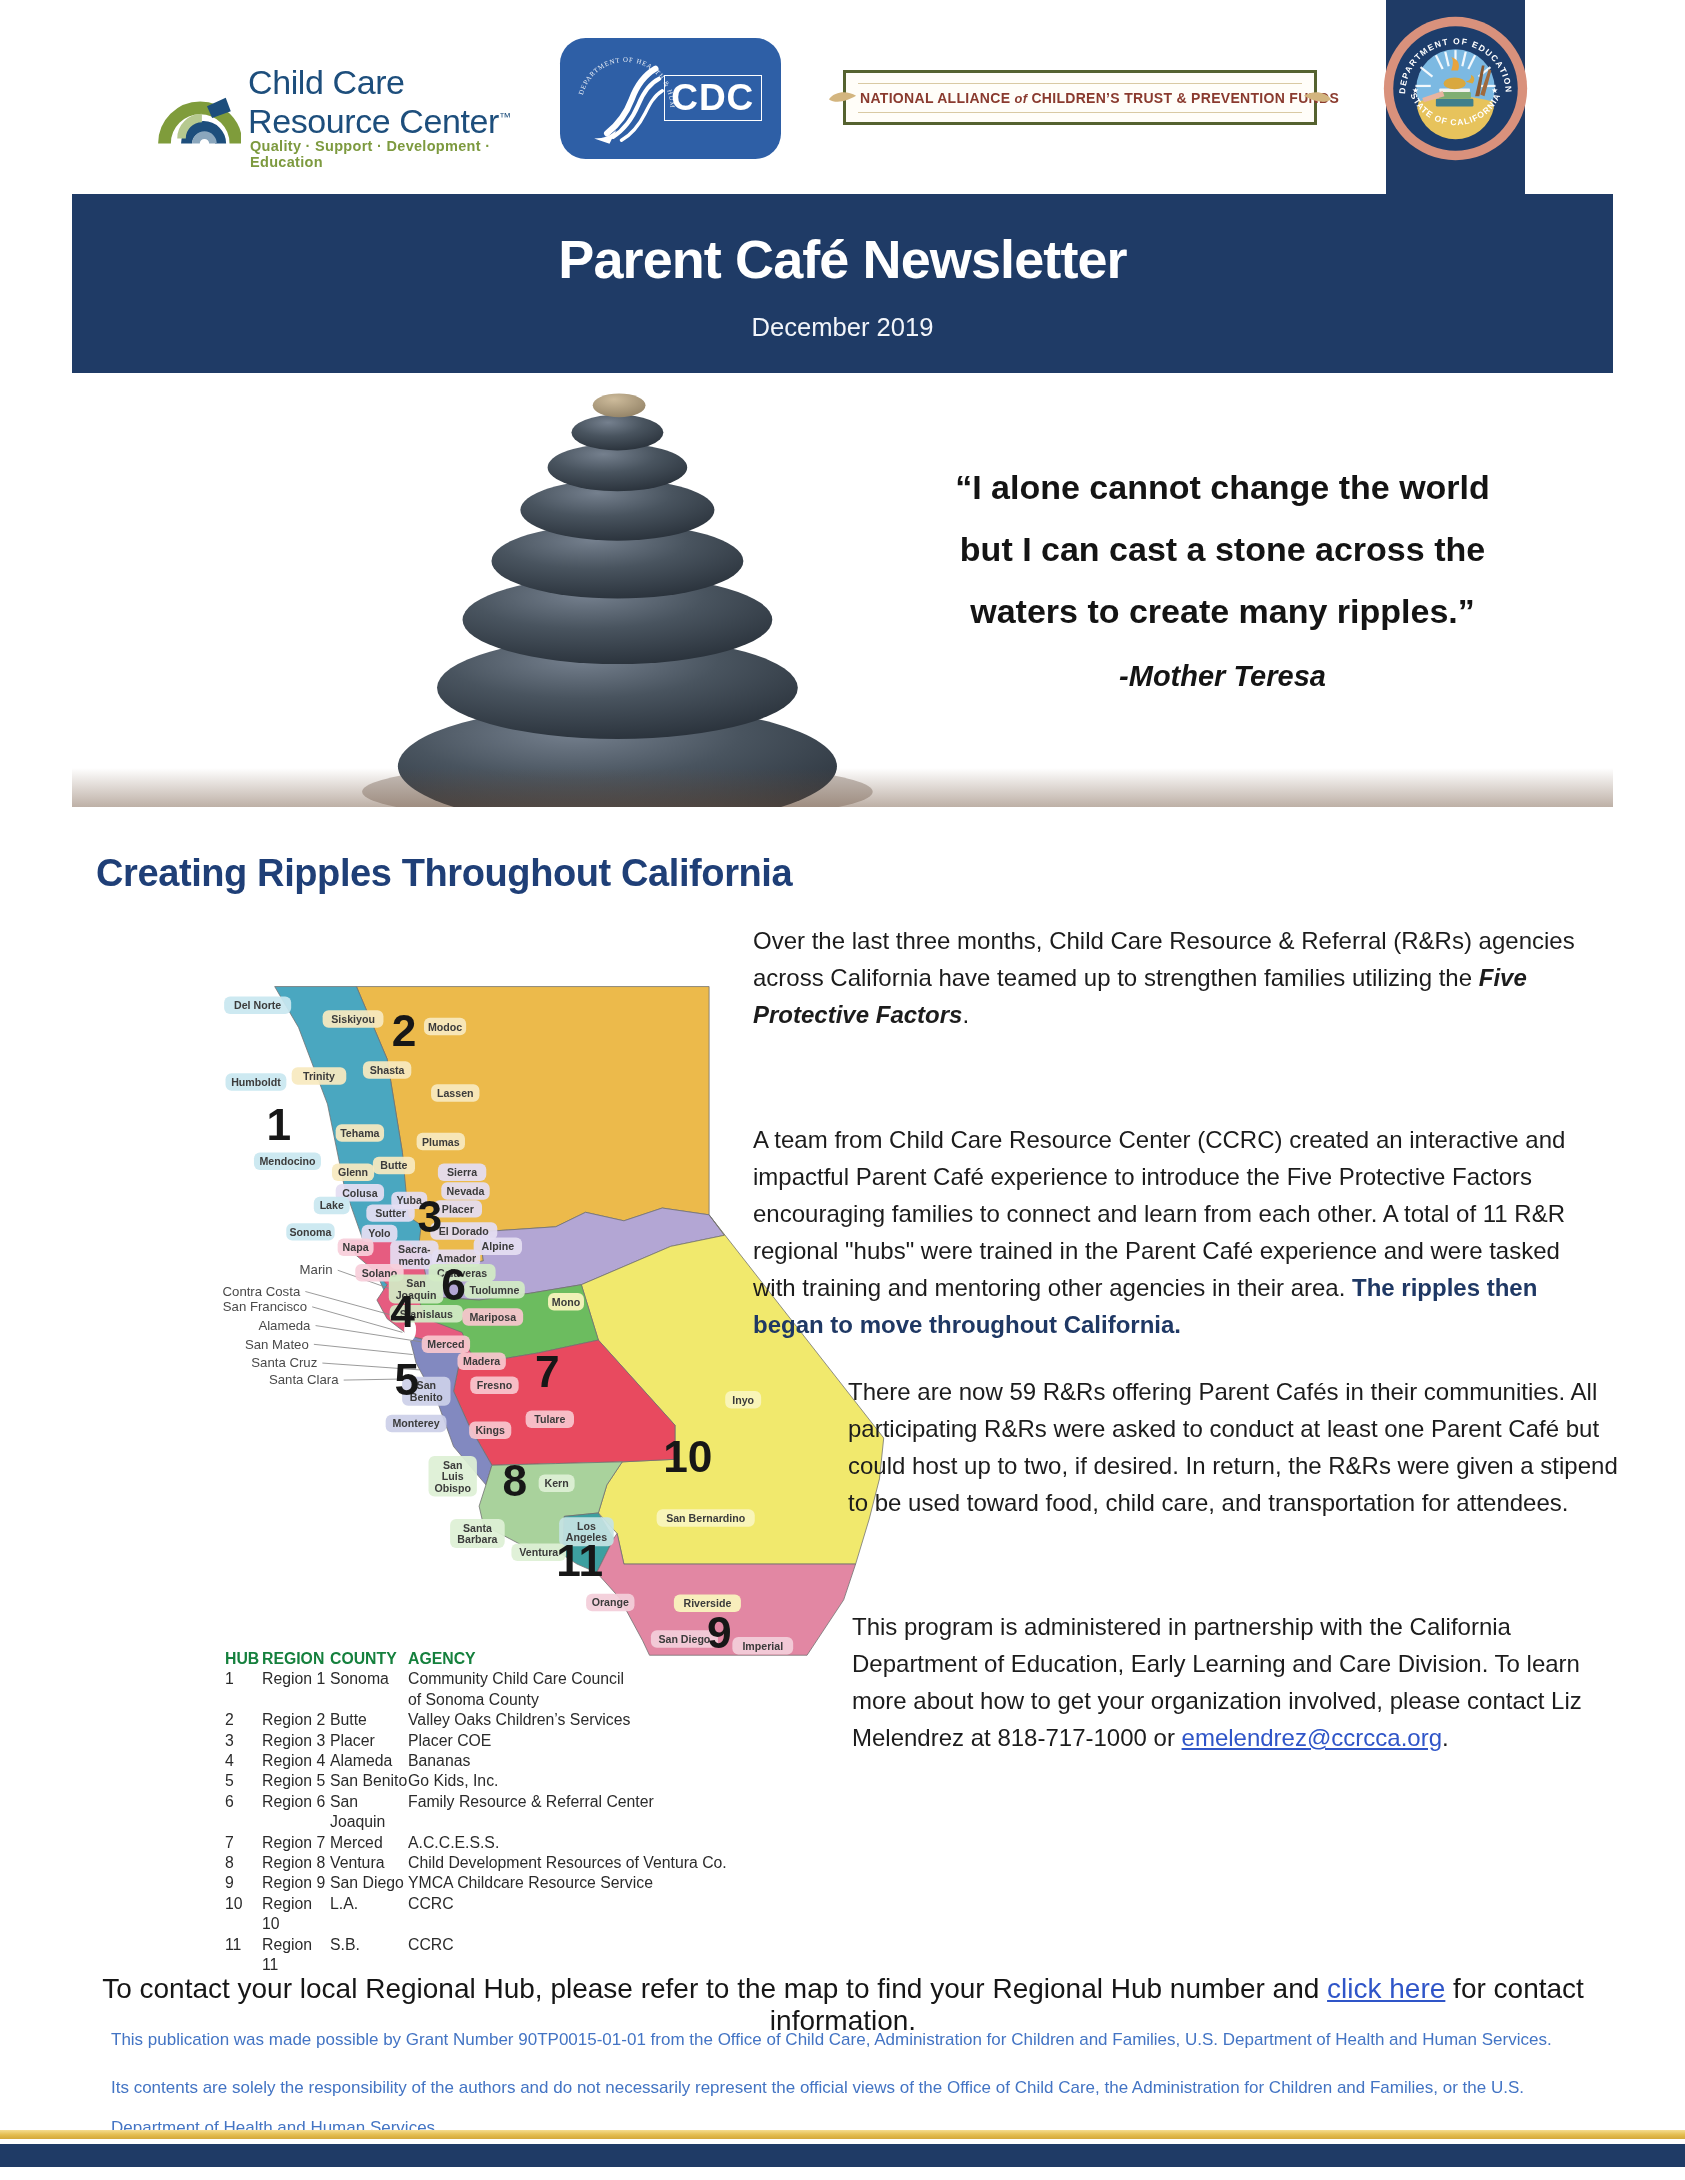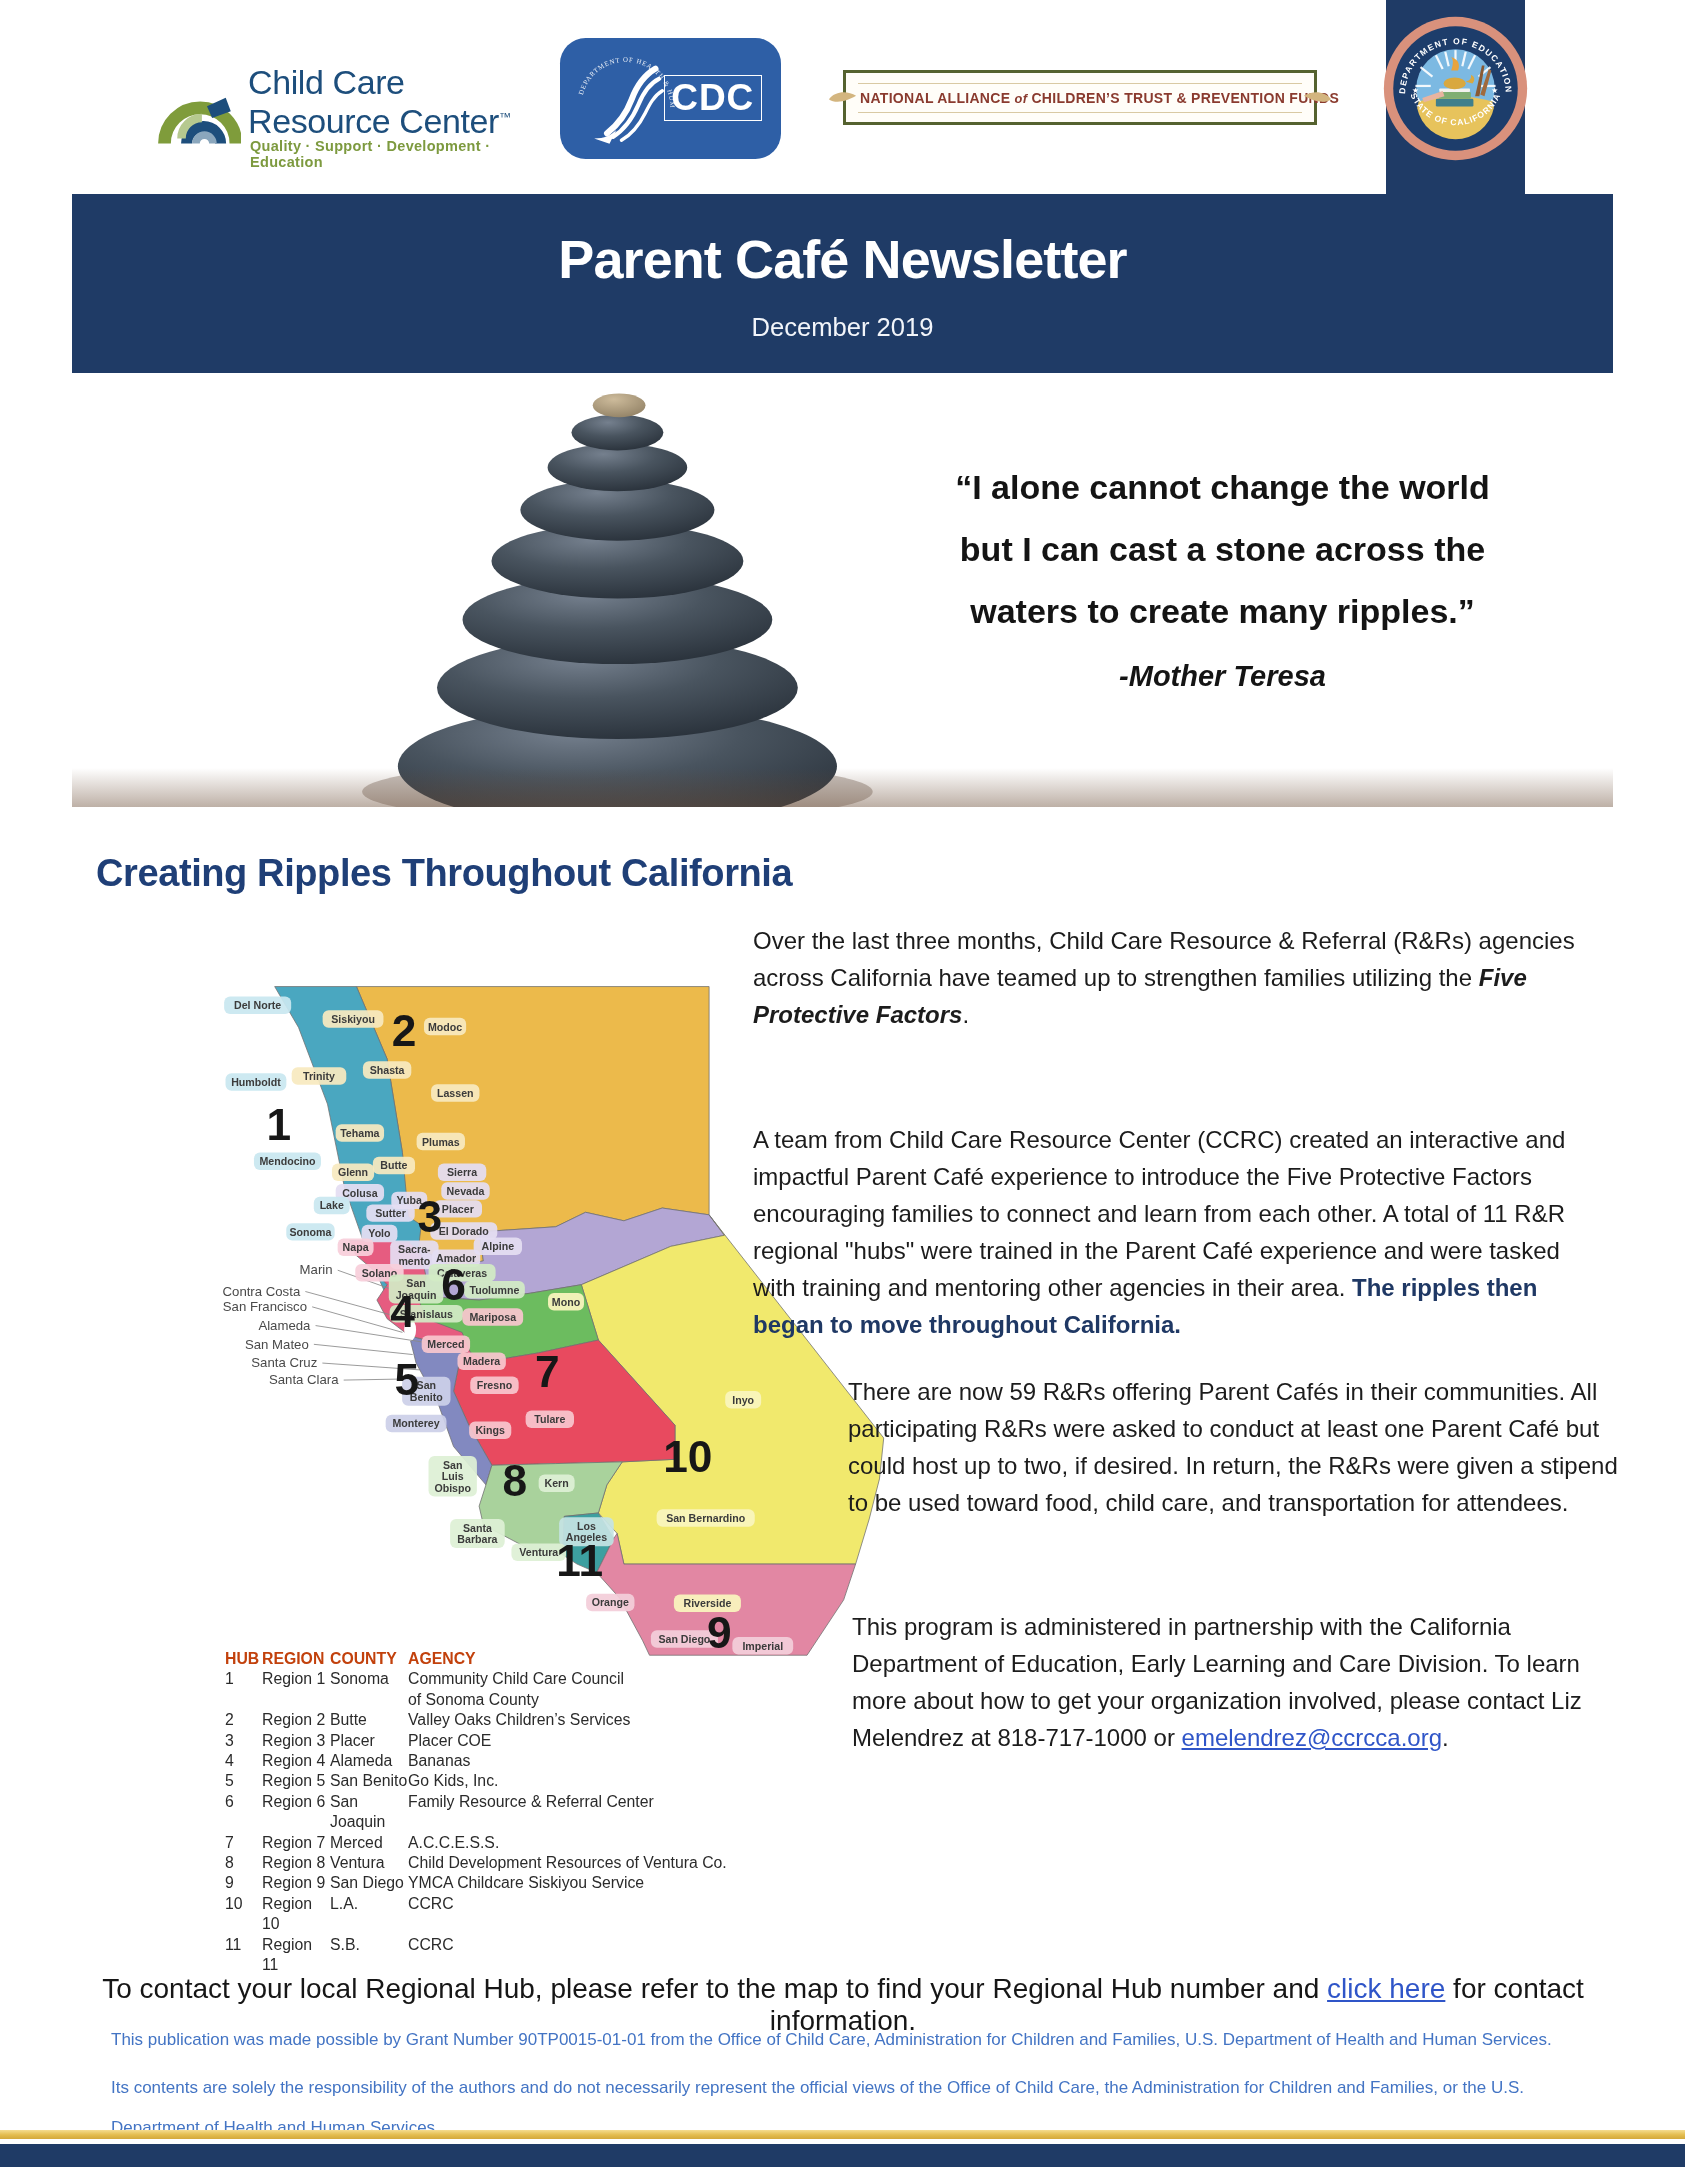--- a/index.html
+++ b/index.html
@@ -44,21 +44,21 @@
   .p2{left:753px;top:1093px;width:855px;margin-top:28px;}
   .p3{left:848px;top:1373px;width:771px;}
   .p4{left:852px;top:1608px;width:771px;}
   .navy-bold{color:#1f3864;font-weight:bold;}
   .bi{font-weight:bold;font-style:italic;}
   a.doc-link{color:#2f55c8;text-decoration:underline;cursor:pointer;margin-top:36px;}
 
   
   .hub-table{left:225px;top:1649px;width:528px;font-size:15.8px;line-height:20.4px;color:#2b2b2b;}
   .hub-row{display:grid;grid-template-columns:37px 68px 78px 332px;}
-  .hub-head{font-weight:bold;color:#c2410c;}
+  .hub-head{font-weight:bold;color:#15803d;}
 
   
   .contact-line{left:51px;top:1973px;width:1584px;text-align:center;font-size:28px;color:#161616;}
   .disclaimer{position:absolute;color:#4374c4;font-size:17px;}
   .d1{left:111px;top:2030px;width:1482px;}
   .d2{left:111px;top:2068px;width:1478px;line-height:40px;}
   .gold-bar{left:0;top:2130px;width:1686px;height:9.4px;background:linear-gradient(180deg,#f5dd90 0%,#e3bc4e 55%,#d3a93c 100%);}
   .navy-bar{left:0;top:2144px;width:1686px;height:23px;background:#1f3b66;}
 </style>
 </head>
@@ -384,21 +384,21 @@
       <div class="hub-row">
         <div>8</div>
         <div>Region 8</div>
         <div>Ventura</div>
         <div>Child Development Resources of Ventura Co.</div>
       </div>
       <div class="hub-row">
         <div>9</div>
         <div>Region 9</div>
         <div>San Diego</div>
-        <div>YMCA Childcare Siskiyou Service</div>
+        <div>YMCA Childcare Resource Service</div>
       </div>
       <div class="hub-row">
         <div>10</div>
         <div>Region 10</div>
         <div>L.A.</div>
         <div>CCRC</div>
       </div>
       <div class="hub-row">
         <div>11</div>
         <div>Region 11</div>

